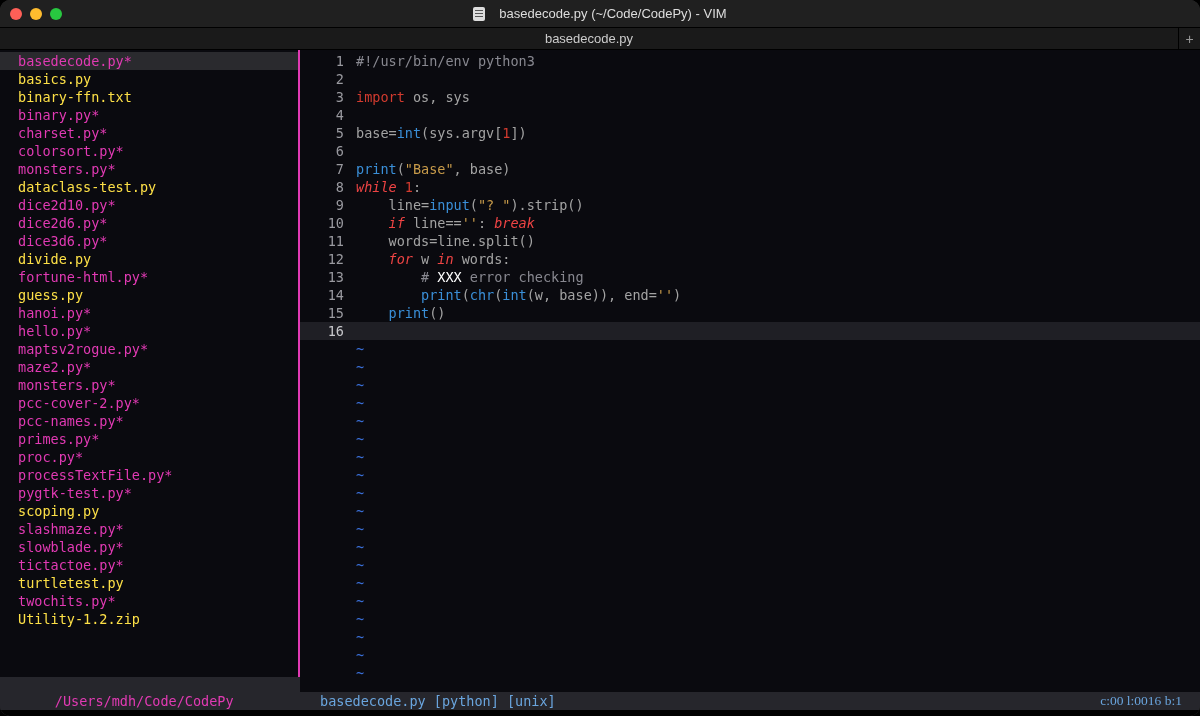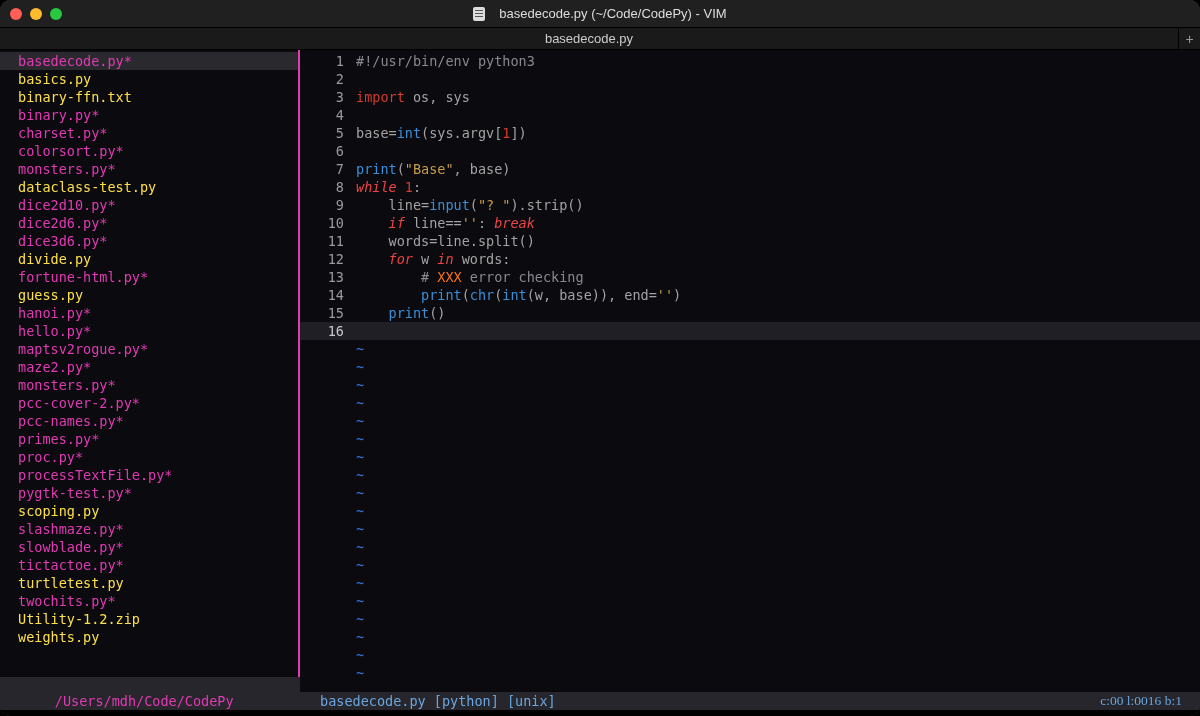--- a/index.html
+++ b/index.html
@@ -169,21 +169,21 @@
   .tilde {
     height:18px;line-height:18px;
   }
   
   .c-plain{color:#a3a3a3;}
   .c-import{color:#d23b2f;}
   .c-kw{color:#ef4444;font-style:italic;}
   .c-str{color:#c89b4a;}
   .c-num{color:#d23b2f;}
   .c-comment{color:#888890;}
-  .c-xxx{color:#f97316;}
+  .c-xxx{color:#ffffff;}
   .c-builtin{color:#3a8fd8;}
   
   .statusbar {
     position:absolute;
     left:0;right:0;bottom:6px;
     height:18px;
     background:#26262c;
     display:flex;
     align-items:center;
     color:#6aa5de;
@@ -268,21 +268,20 @@
           <div class="file-row">proc.py*</div>
           <div class="file-row">processTextFile.py*</div>
           <div class="file-row">pygtk-test.py*</div>
           <div class="file-row plain">scoping.py</div>
           <div class="file-row">slashmaze.py*</div>
           <div class="file-row">slowblade.py*</div>
           <div class="file-row">tictactoe.py*</div>
           <div class="file-row plain">turtletest.py</div>
           <div class="file-row">twochits.py*</div>
           <div class="file-row plain">Utility-1.2.zip</div>
-          <div class="file-row plain">weights.py</div>
         </div>
       <div class="sidebar-divider"></div>
     </div>
 
     <div class="gutter" id="gutter">
         <div class="ln">1</div>
         <div class="ln">2</div>
         <div class="ln">3</div>
         <div class="ln">4</div>
         <div class="ln">5</div>

